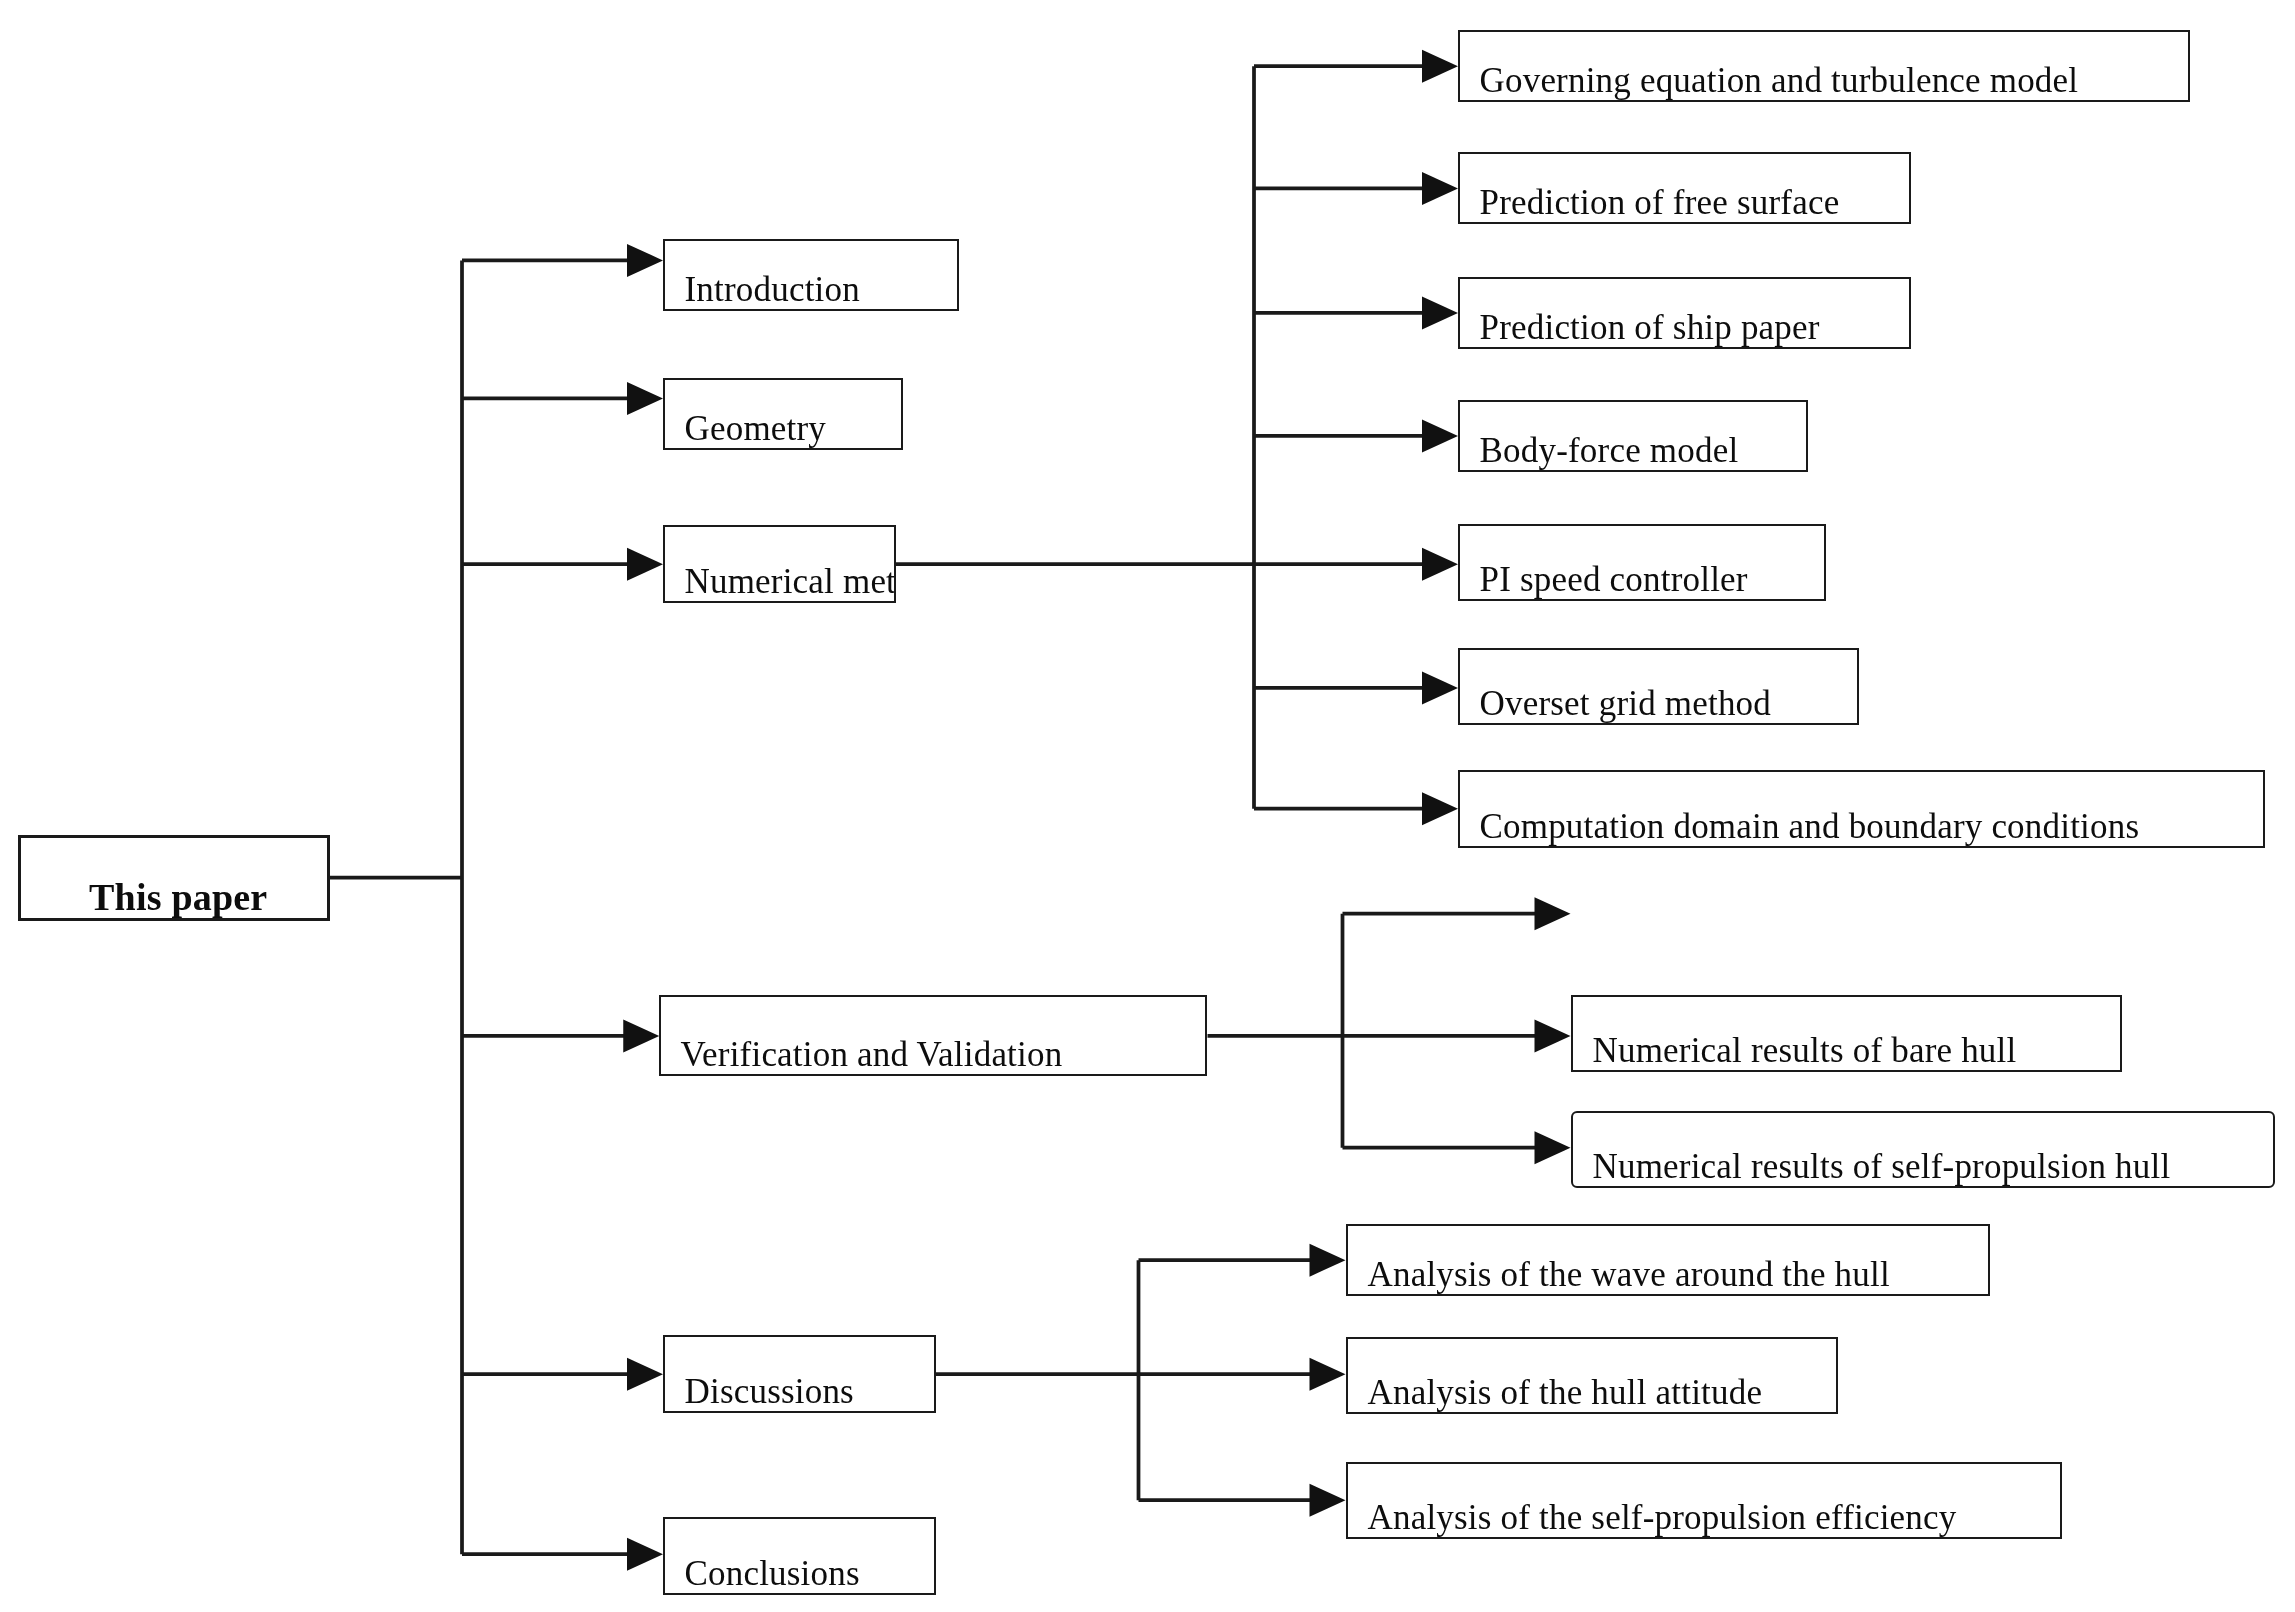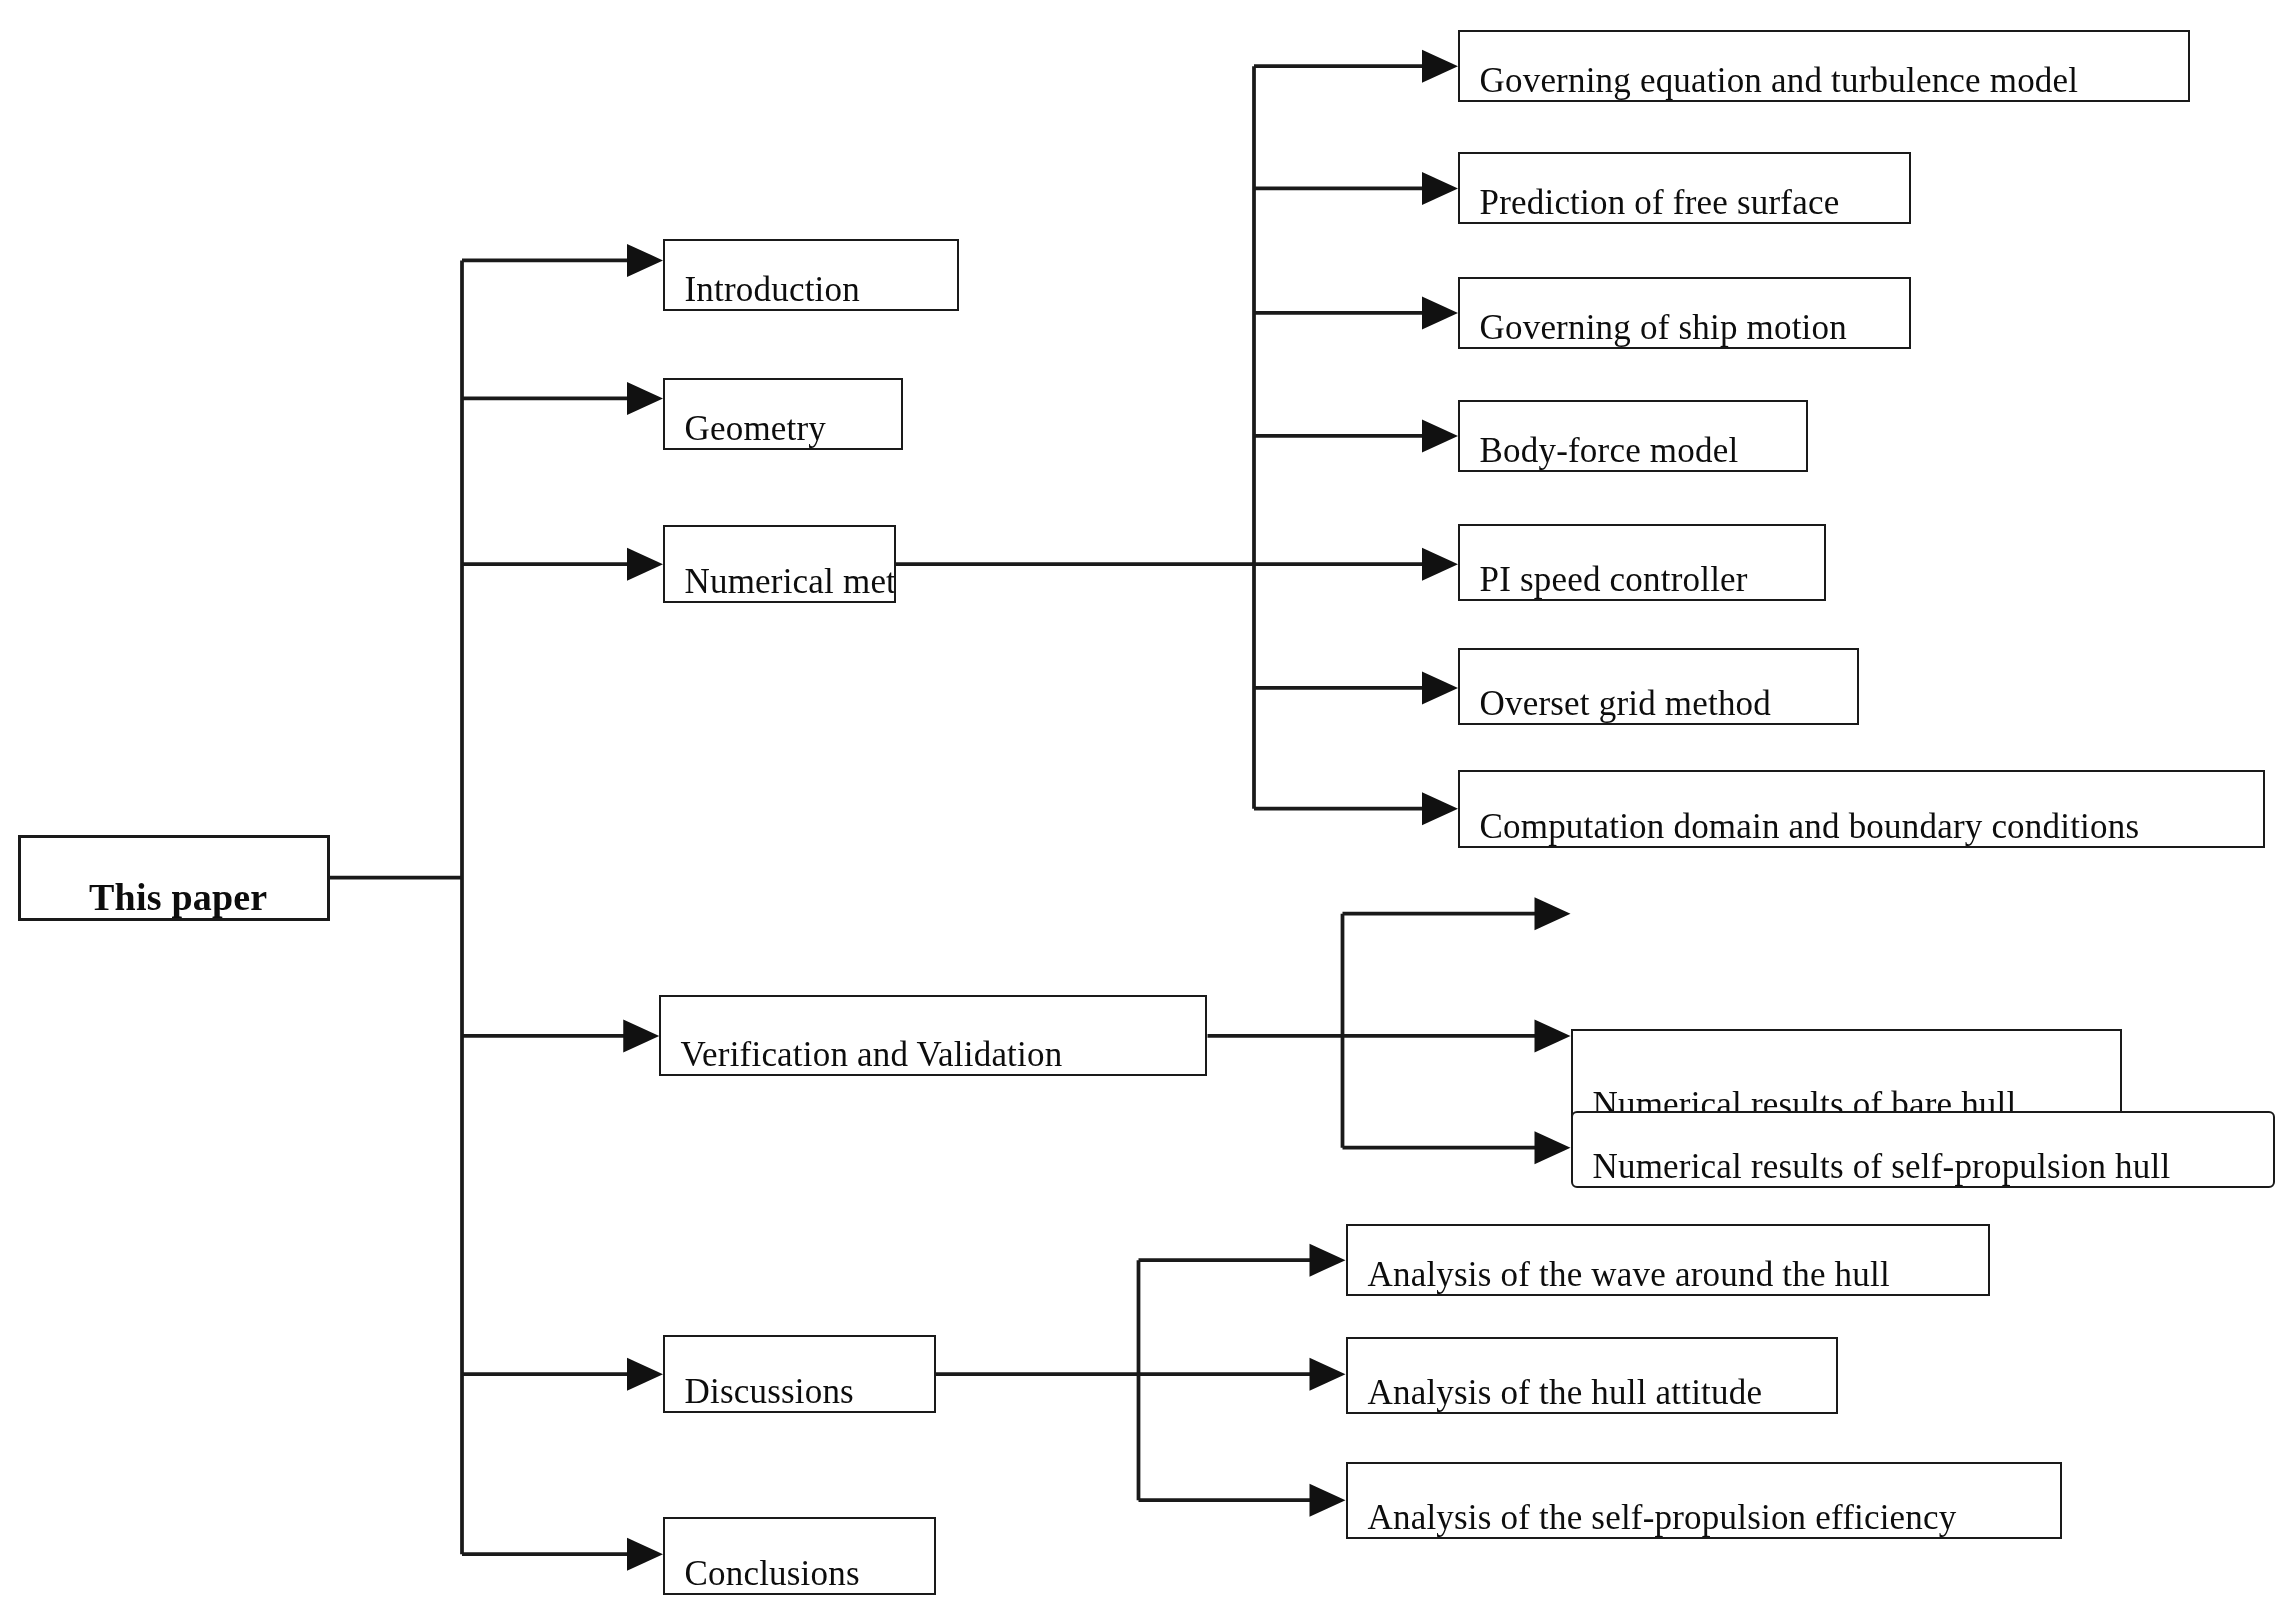--- a/index.html
+++ b/index.html
@@ -160,41 +160,41 @@
 
   <div class="node" style="left:1458px; top:30px; width:732px; height:72px;">
     <span class="label">Governing equation and turbulence model</span>
   </div>
 
   <div class="node" style="left:1458px; top:152px; width:453px; height:72px;">
     <span class="label">Prediction of free surface</span>
   </div>
 
   <div class="node" style="left:1458px; top:277px; width:453px; height:72px;">
-    <span class="label">Governing of ship motion</span>
+    <span class="label">Prediction of ship paper</span>
   </div>
 
   <div class="node" style="left:1458px; top:400px; width:350px; height:72px;">
     <span class="label">Body-force model</span>
   </div>
 
   <div class="node" style="left:1458px; top:524px; width:368px; height:77px;">
     <span class="label">PI speed controller</span>
   </div>
 
   <div class="node" style="left:1458px; top:648px; width:401px; height:77px;">
     <span class="label">Overset grid method</span>
   </div>
 
   <div class="node" style="left:1458px; top:770px; width:807px; height:78px;">
     <span class="label">Computation domain and boundary conditions</span>
   </div>
 
 
-  <div class="node" style="left:1571px; top:995px; width:551px; height:97px;margin-top:34px;">
+  <div class="node" style="left:1571px; top:995px; width:551px; height:77px;">
     <span class="label">Numerical results of bare hull</span>
   </div>
 
   <div class="node" style="left:1571px; top:1111px; width:704px; height:77px;border-radius:6px;">
     <span class="label">Numerical results of self-propulsion hull</span>
   </div>
 
   <div class="node" style="left:1346px; top:1224px; width:644px; height:72px;">
     <span class="label">Analysis of the wave around the hull</span>
   </div>

